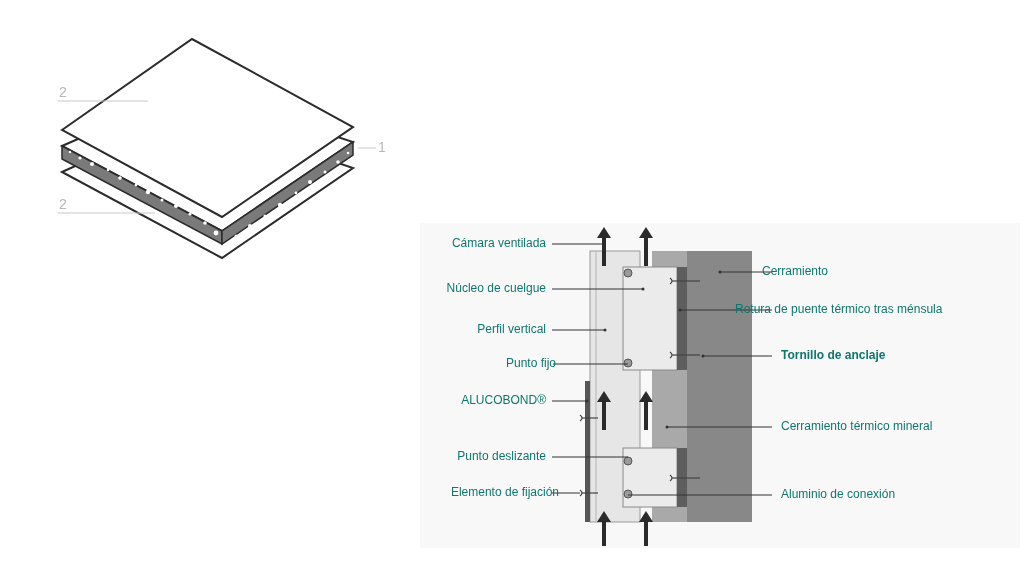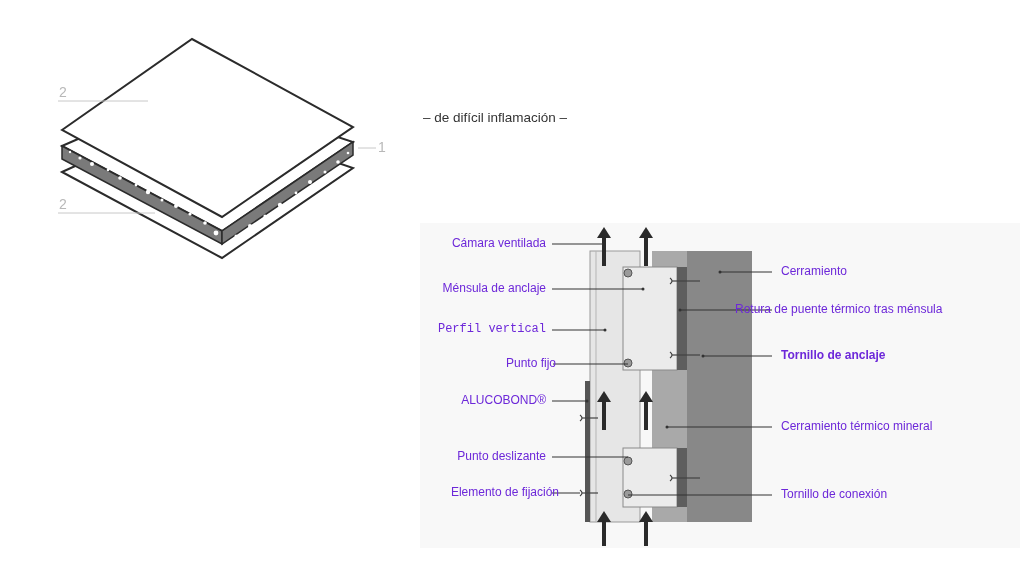--- a/index.html
+++ b/index.html
@@ -2,21 +2,21 @@
 <html><head>
 <meta charset="utf-8">
 <style>
   html, body { margin:0; padding:0; background:#ffffff; }
   body { width:1024px; height:576px; position:relative; overflow:hidden; font-family:"Liberation Sans", sans-serif; }
   .abs { position:absolute; }
   .panel-svg { position:absolute; left:0; top:0; }
   .num { color:#b8b8b8; font-size:14px; position:absolute; }
   .legend { position:absolute; left:423px; top:109px; font-size:13.5px; color:#333; line-height:17px; font-family:"Liberation Sans", sans-serif; }
   .legend .n { color:#b0b0b0; margin-right:6px; }
-  .lbl { position:absolute; font-size:12px; color:#6d28d9; white-space:nowrap; }
+  .lbl { position:absolute; font-size:12px; color:#0f766e; white-space:nowrap; }
   .lbl.l { text-align:right; }
 </style>
 </head>
 <body>
 
 <svg class="panel-svg" width="420" height="280" viewBox="0 0 420 280">
 
   <polygon points="62,172 192,113 353,168 222,258" fill="#ffffff" stroke="#2b2b2b" stroke-width="2"></polygon>
 
   <polygon points="62,146 192,89 353,142 222,231" fill="#ffffff" stroke="#2b2b2b" stroke-width="2"></polygon>
@@ -50,21 +50,20 @@
 
   <line x1="58" y1="101" x2="148" y2="101" stroke="#c8c8c8" stroke-width="1"></line>
   <line x1="58" y1="213" x2="155" y2="213" stroke="#c8c8c8" stroke-width="1"></line>
   <line x1="358" y1="148" x2="376" y2="148" stroke="#c8c8c8" stroke-width="1"></line>
 </svg>
 <span class="num" style="left:59px;top:84px;">2</span>
 <span class="num" style="left:378px;top:139px;">1</span>
 <span class="num" style="left:59px;top:196px;">2</span>
 
 <div class="legend">
-  <div>– de difícil inflamación –</div>
 </div>
 
 <svg class="abs" style="left:0;top:0;" width="1024" height="576" viewBox="0 0 1024 576">
   <rect x="420" y="223" width="600" height="325" fill="#f8f8f8"></rect>
 
   <rect x="687" y="251" width="65" height="271" fill="#888888"></rect>
 
   <rect x="652" y="251" width="35" height="271" fill="#a9a9a9"></rect>
 
   <rect x="590" y="251" width="50" height="271" fill="#e6e6e6" stroke="#9a9a9a" stroke-width="1"></rect>
@@ -133,24 +132,24 @@
   <g stroke="#333" stroke-width="1">
     <line x1="720" y1="272" x2="772" y2="272"></line>
     <line x1="680" y1="310" x2="772" y2="310"></line>
     <line x1="703" y1="356" x2="772" y2="356"></line>
     <line x1="667" y1="427" x2="772" y2="427"></line>
     <line x1="628" y1="495" x2="772" y2="495"></line>
   </g>
 </svg>
 
 <div class="lbl l" style="right:478px;top:236px;">Cámara ventilada</div>
-<div class="lbl l" style="right:478px;top:281px;">Ménsula de anclaje</div>
-<div class="lbl l" style="right:478px;top:322px;font-family:Liberation Mono, monospace;">Perfil vertical</div>
+<div class="lbl l" style="right:478px;top:281px;">Núcleo de cuelgue</div>
+<div class="lbl l" style="right:478px;top:322px;">Perfil vertical</div>
 <div class="lbl l" style="right:468px;top:356px;">Punto fijo</div>
 <div class="lbl l" style="right:478px;top:393px;margin-left:20px;">ALUCOBOND®</div>
 <div class="lbl l" style="right:478px;top:449px;">Punto deslizante</div>
 <div class="lbl l" style="right:465px;top:485px;">Elemento de fijación</div>
 
-<div class="lbl" style="left:781px;top:264px;text-align:center;">Cerramiento</div>
+<div class="lbl" style="left:762px;top:264px;text-align:center;">Cerramiento</div>
 <div class="lbl" style="left:735px;top:302px;">Rotura de puente térmico tras ménsula</div>
 <div class="lbl" style="left:781px;top:348px;font-weight:bold;">Tornillo de anclaje</div>
 <div class="lbl" style="left:781px;top:419px;">Cerramiento térmico mineral</div>
-<div class="lbl" style="left:781px;top:487px;">Tornillo de conexión</div>
+<div class="lbl" style="left:781px;top:487px;">Aluminio de conexión</div>
 
 </body></html>

